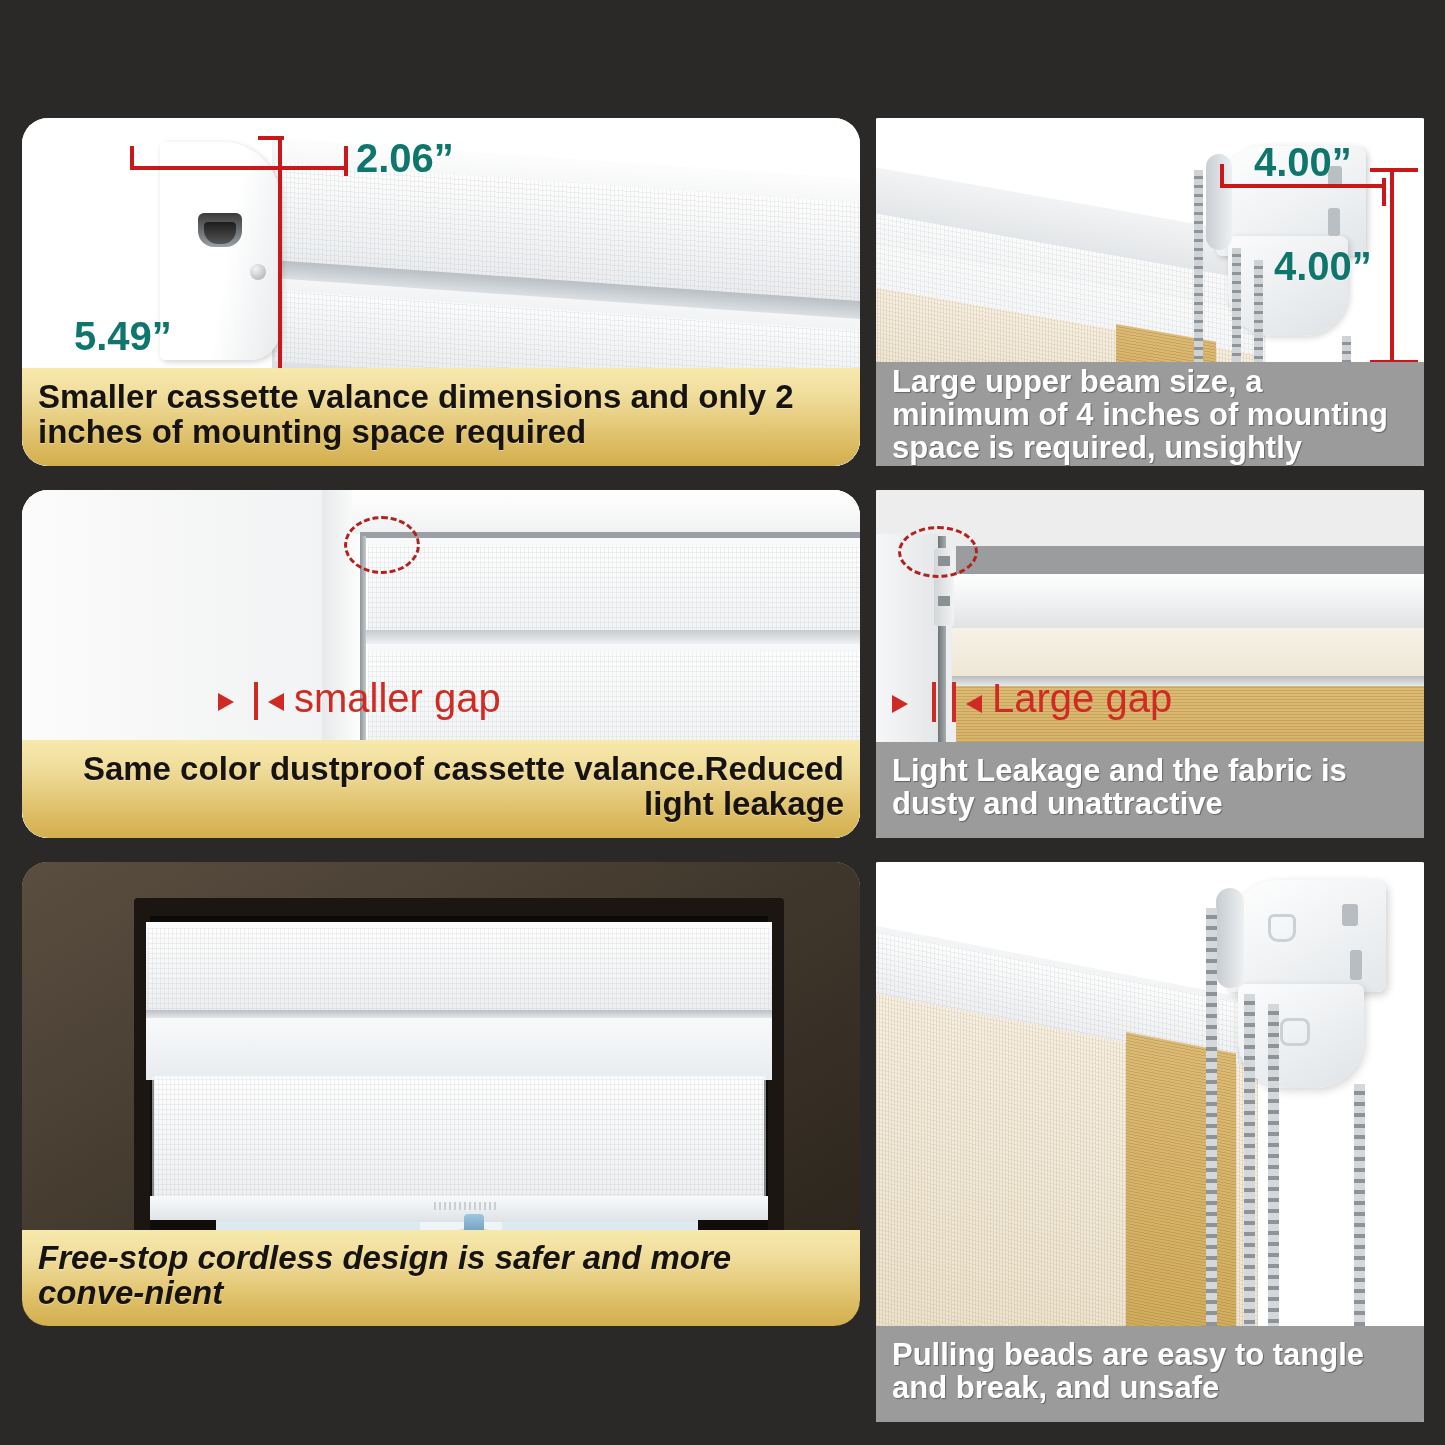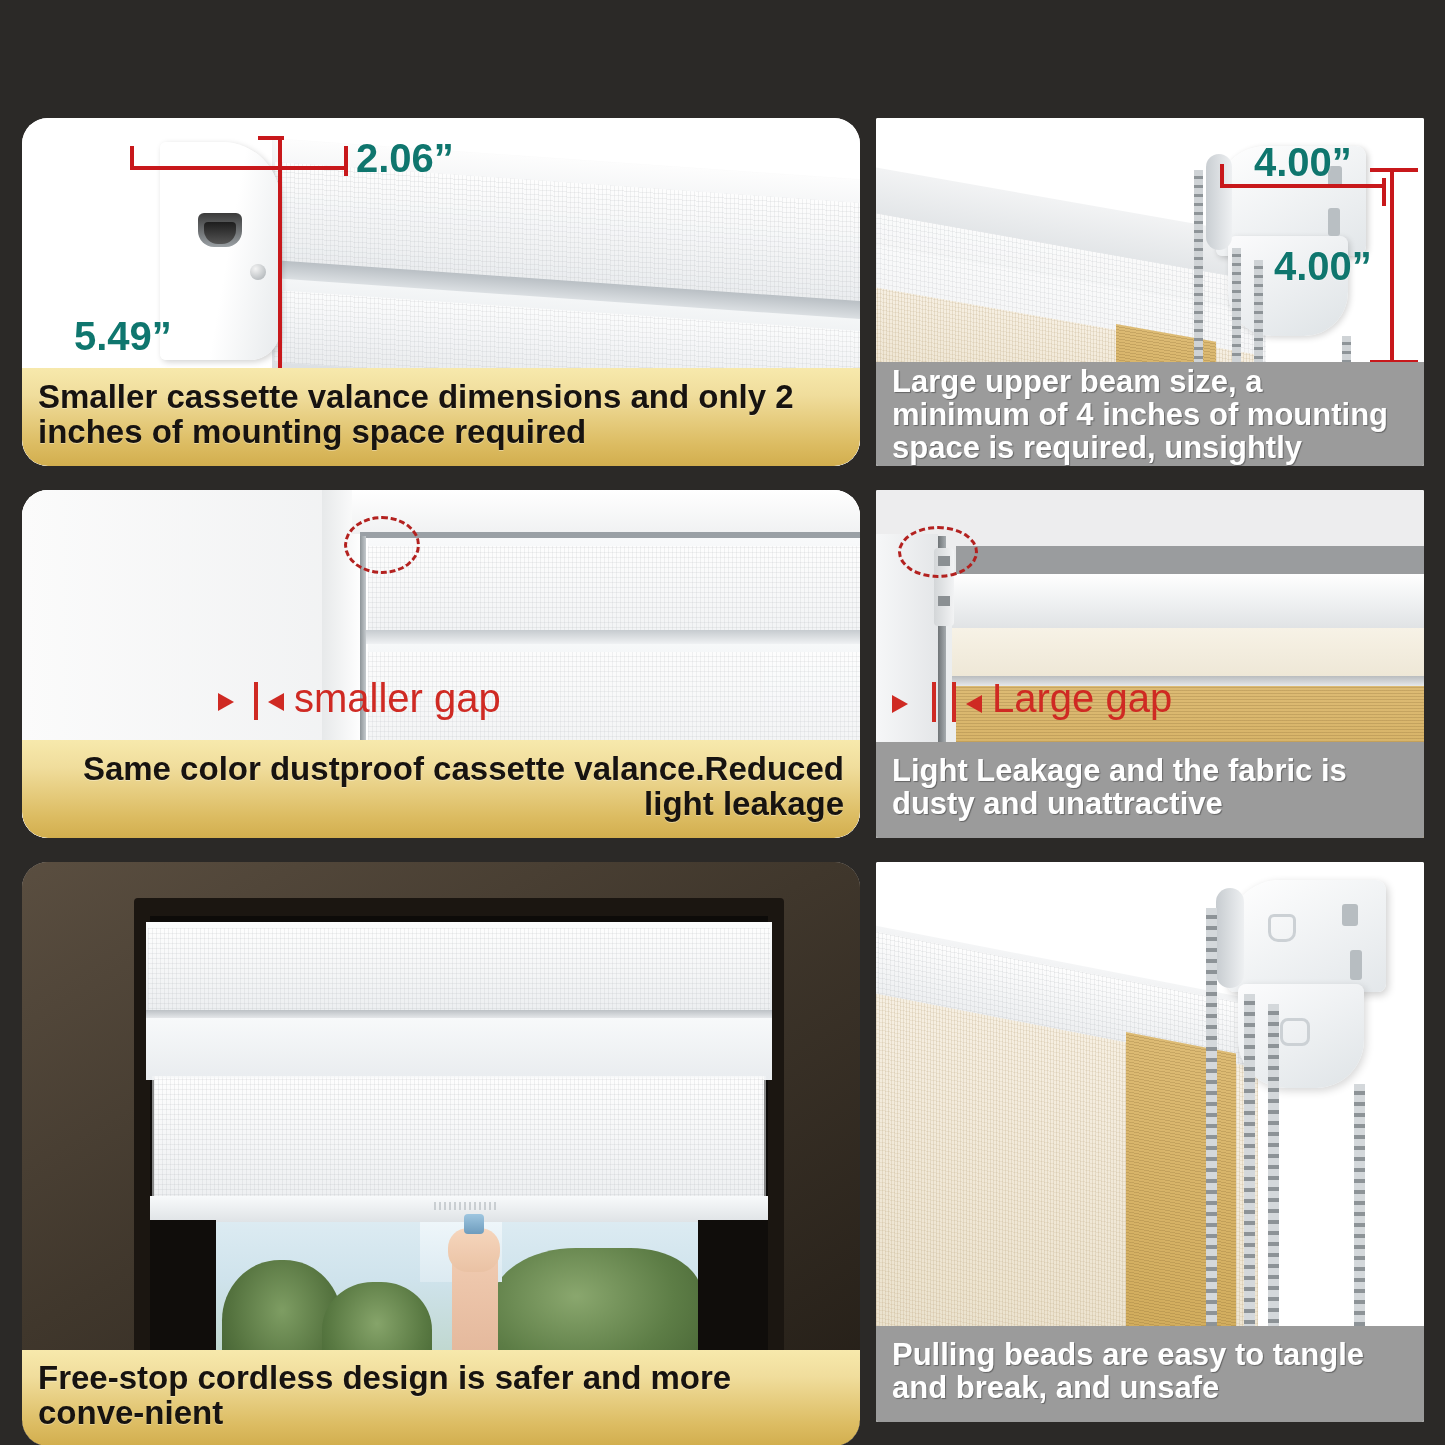--- a/index.html
+++ b/index.html
@@ -244,21 +244,21 @@
 
       <div class="arrow-r" style="left:16px; top:205px;"></div>
       <div class="tick-v" style="left:56px; top:192px; height:40px;"></div>
       <div class="tick-v" style="left:76px; top:192px; height:40px;"></div>
       <div class="arrow-l" style="left:90px; top:205px;"></div>
       <div class="ann-red" style="left:116px; top:186px; font-size:40px;">Large gap</div>
     </div>
     <div class="cap grey" style="height:96px;">Light Leakage and the fabric is dusty and unattractive</div>
   </div>
 
-  <div class="panel left" style="left:22px; top:862px; width:838px; height:584px;">
+  <div class="panel left" style="left:22px; top:862px; width:838px; height:464px;font-style:italic;">
     <div class="photo" style="background:linear-gradient(160deg,#51463a,#2e261d);">
 
       <div style="position:absolute; left:0; top:0; width:838px; height:560px;
                   background:linear-gradient(150deg,#5a4e40 0%, #40372c 45%, #241e17 100%);"></div>
 
       <div style="position:absolute; left:112px; top:36px; width:650px; height:490px;
                   background:#1b1611; border-radius:4px;"></div>
       <div style="position:absolute; left:128px; top:54px; width:618px; height:468px;
                   background:#0d0b09;"></div>
 

